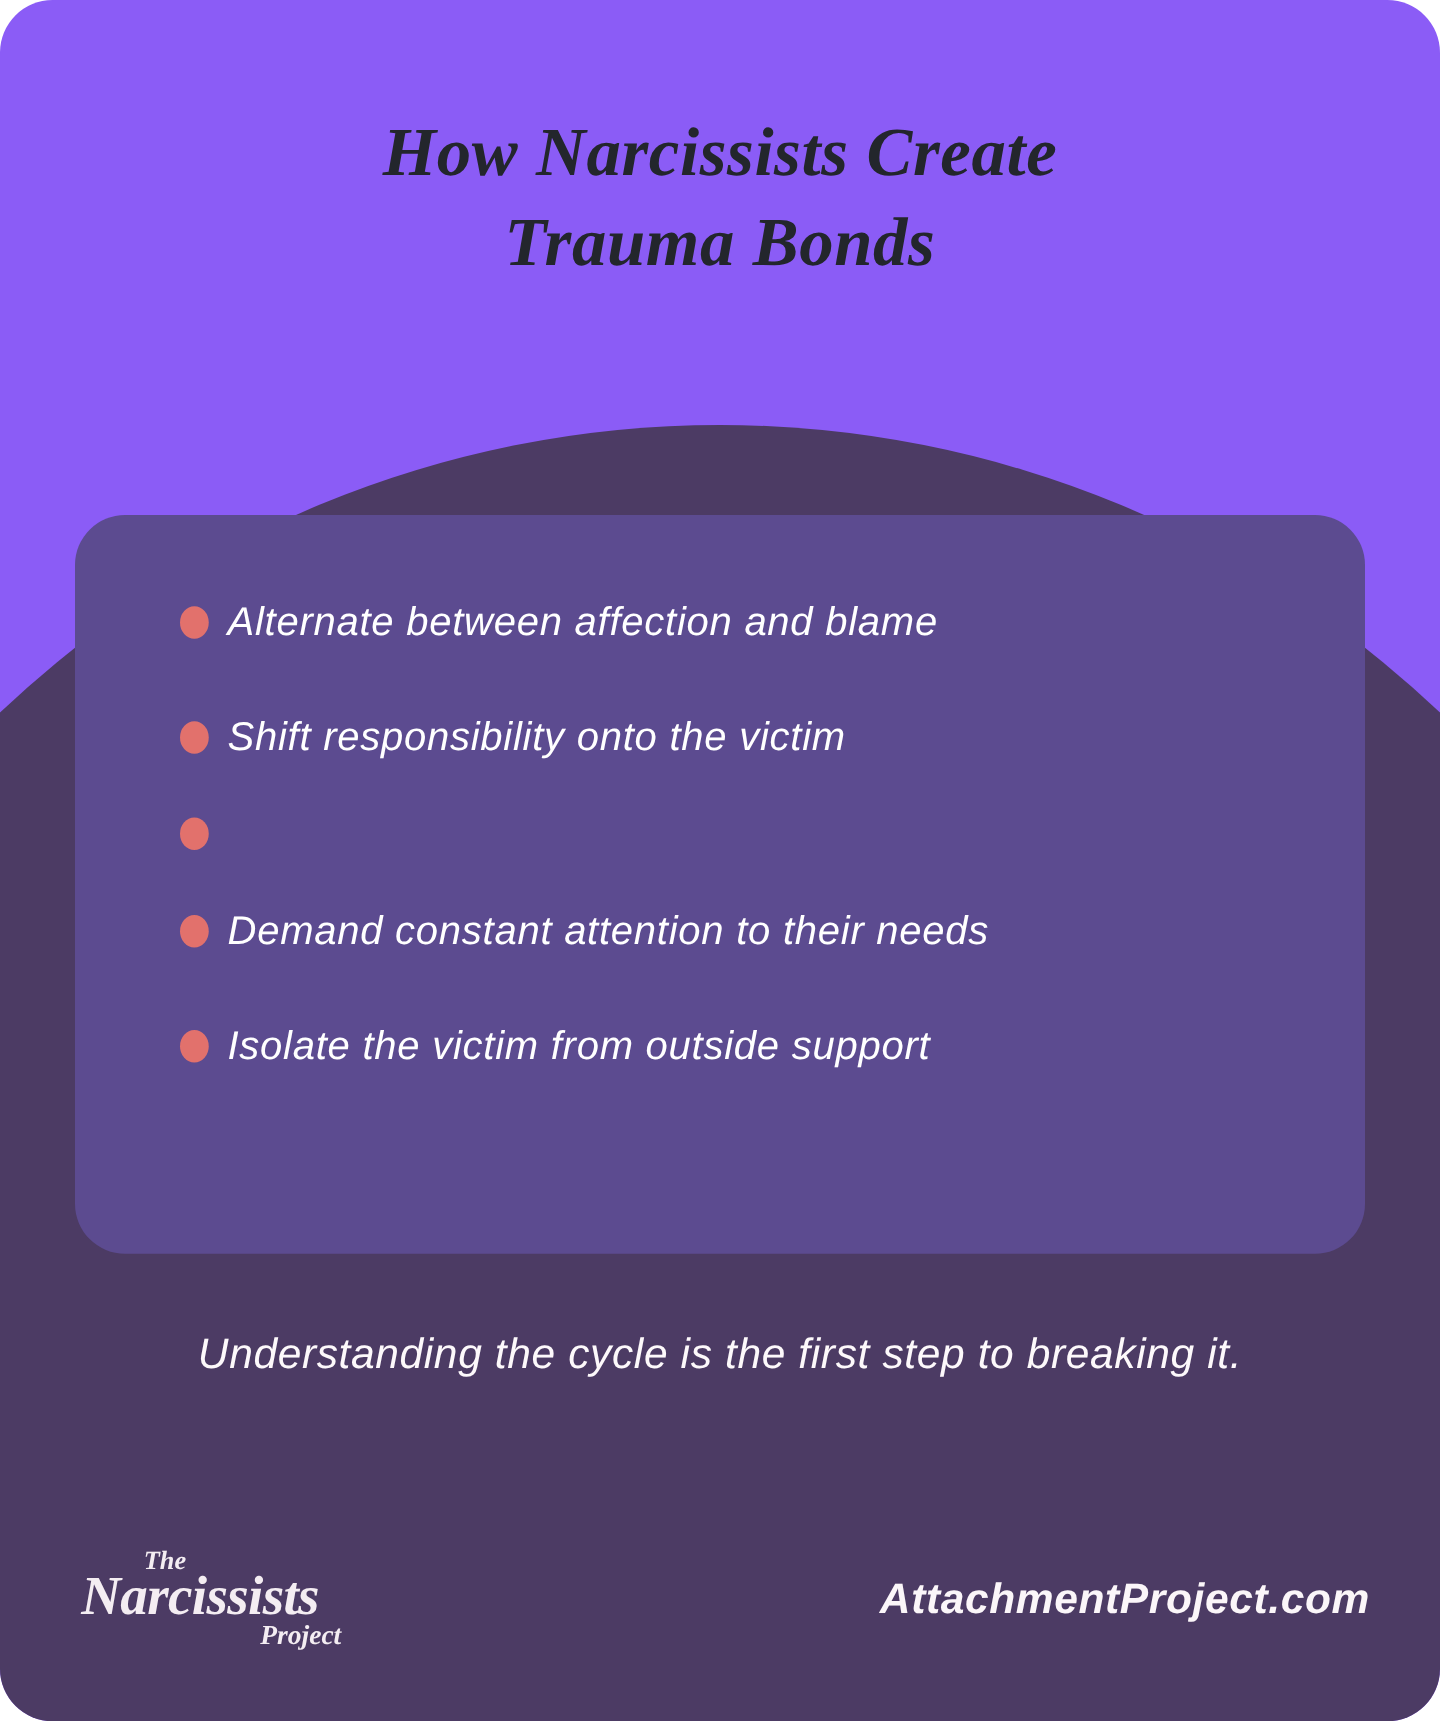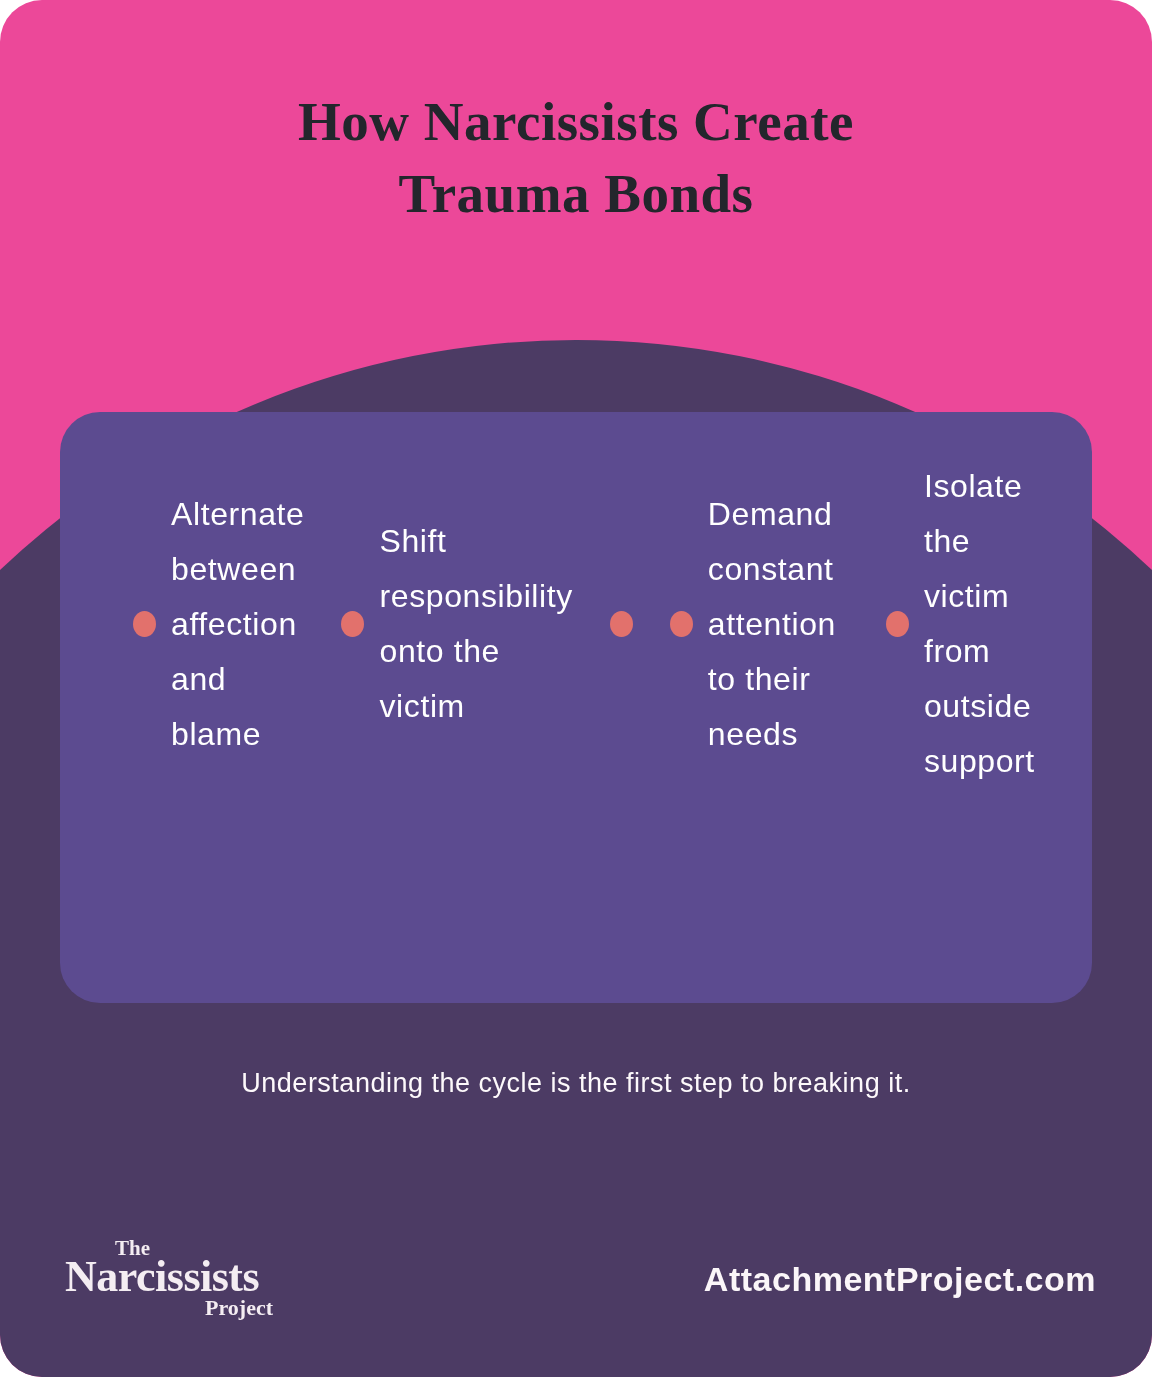--- a/index.html
+++ b/index.html
@@ -5,23 +5,24 @@
   html, body {
     margin: 0;
     padding: 0;
     background: #FFFFFF;
     font-family: "Liberation Sans", "DejaVu Sans", sans-serif;
   }
   .canvas {
     position: relative;
     width: 1152px;
     height: 1377px;
-    background: #ec4899;
+    background: #8b5cf6;
     border-radius: 42px;
     overflow: hidden;
+    font-style: italic;
   }
   
   .title {
     position: absolute;
     top: 86px;
     left: 0;
     width: 100%;
     margin: 0;
     text-align: center;
     font-family: "Liberation Serif", "DejaVu Serif", serif;
@@ -51,23 +52,24 @@
     top: 412px;
     width: 1032px;
     height: 591px;
     background: #5C4B90;
     border-radius: 40px;
     z-index: 2;
     box-sizing: border-box;
   }
   .list {
     list-style: none;
-    margin: 0;
+    margin: 11px;
     padding: 47px 40px 0 73px;
     display: flex;
+    flex-direction: column;
     gap: 37px;
   }
   .item {
     display: flex;
     align-items: center;
     gap: 15px;
   }
   .dot {
     flex: 0 0 auto;
     width: 23px;
@@ -83,21 +85,21 @@
     white-space: pre-line;
   }
   
   .tagline {
     position: absolute;
     top: 1058px;
     left: 0;
     width: 100%;
     text-align: center;
     color: #FDF9FB;
-    font-size: 27px;
+    font-size: 34px;
     line-height: 50px;
     letter-spacing: 0.5px;
     z-index: 3;
   }
   
   .logo {
     position: absolute;
     left: 65px;
     top: 1240px;
     z-index: 3;

